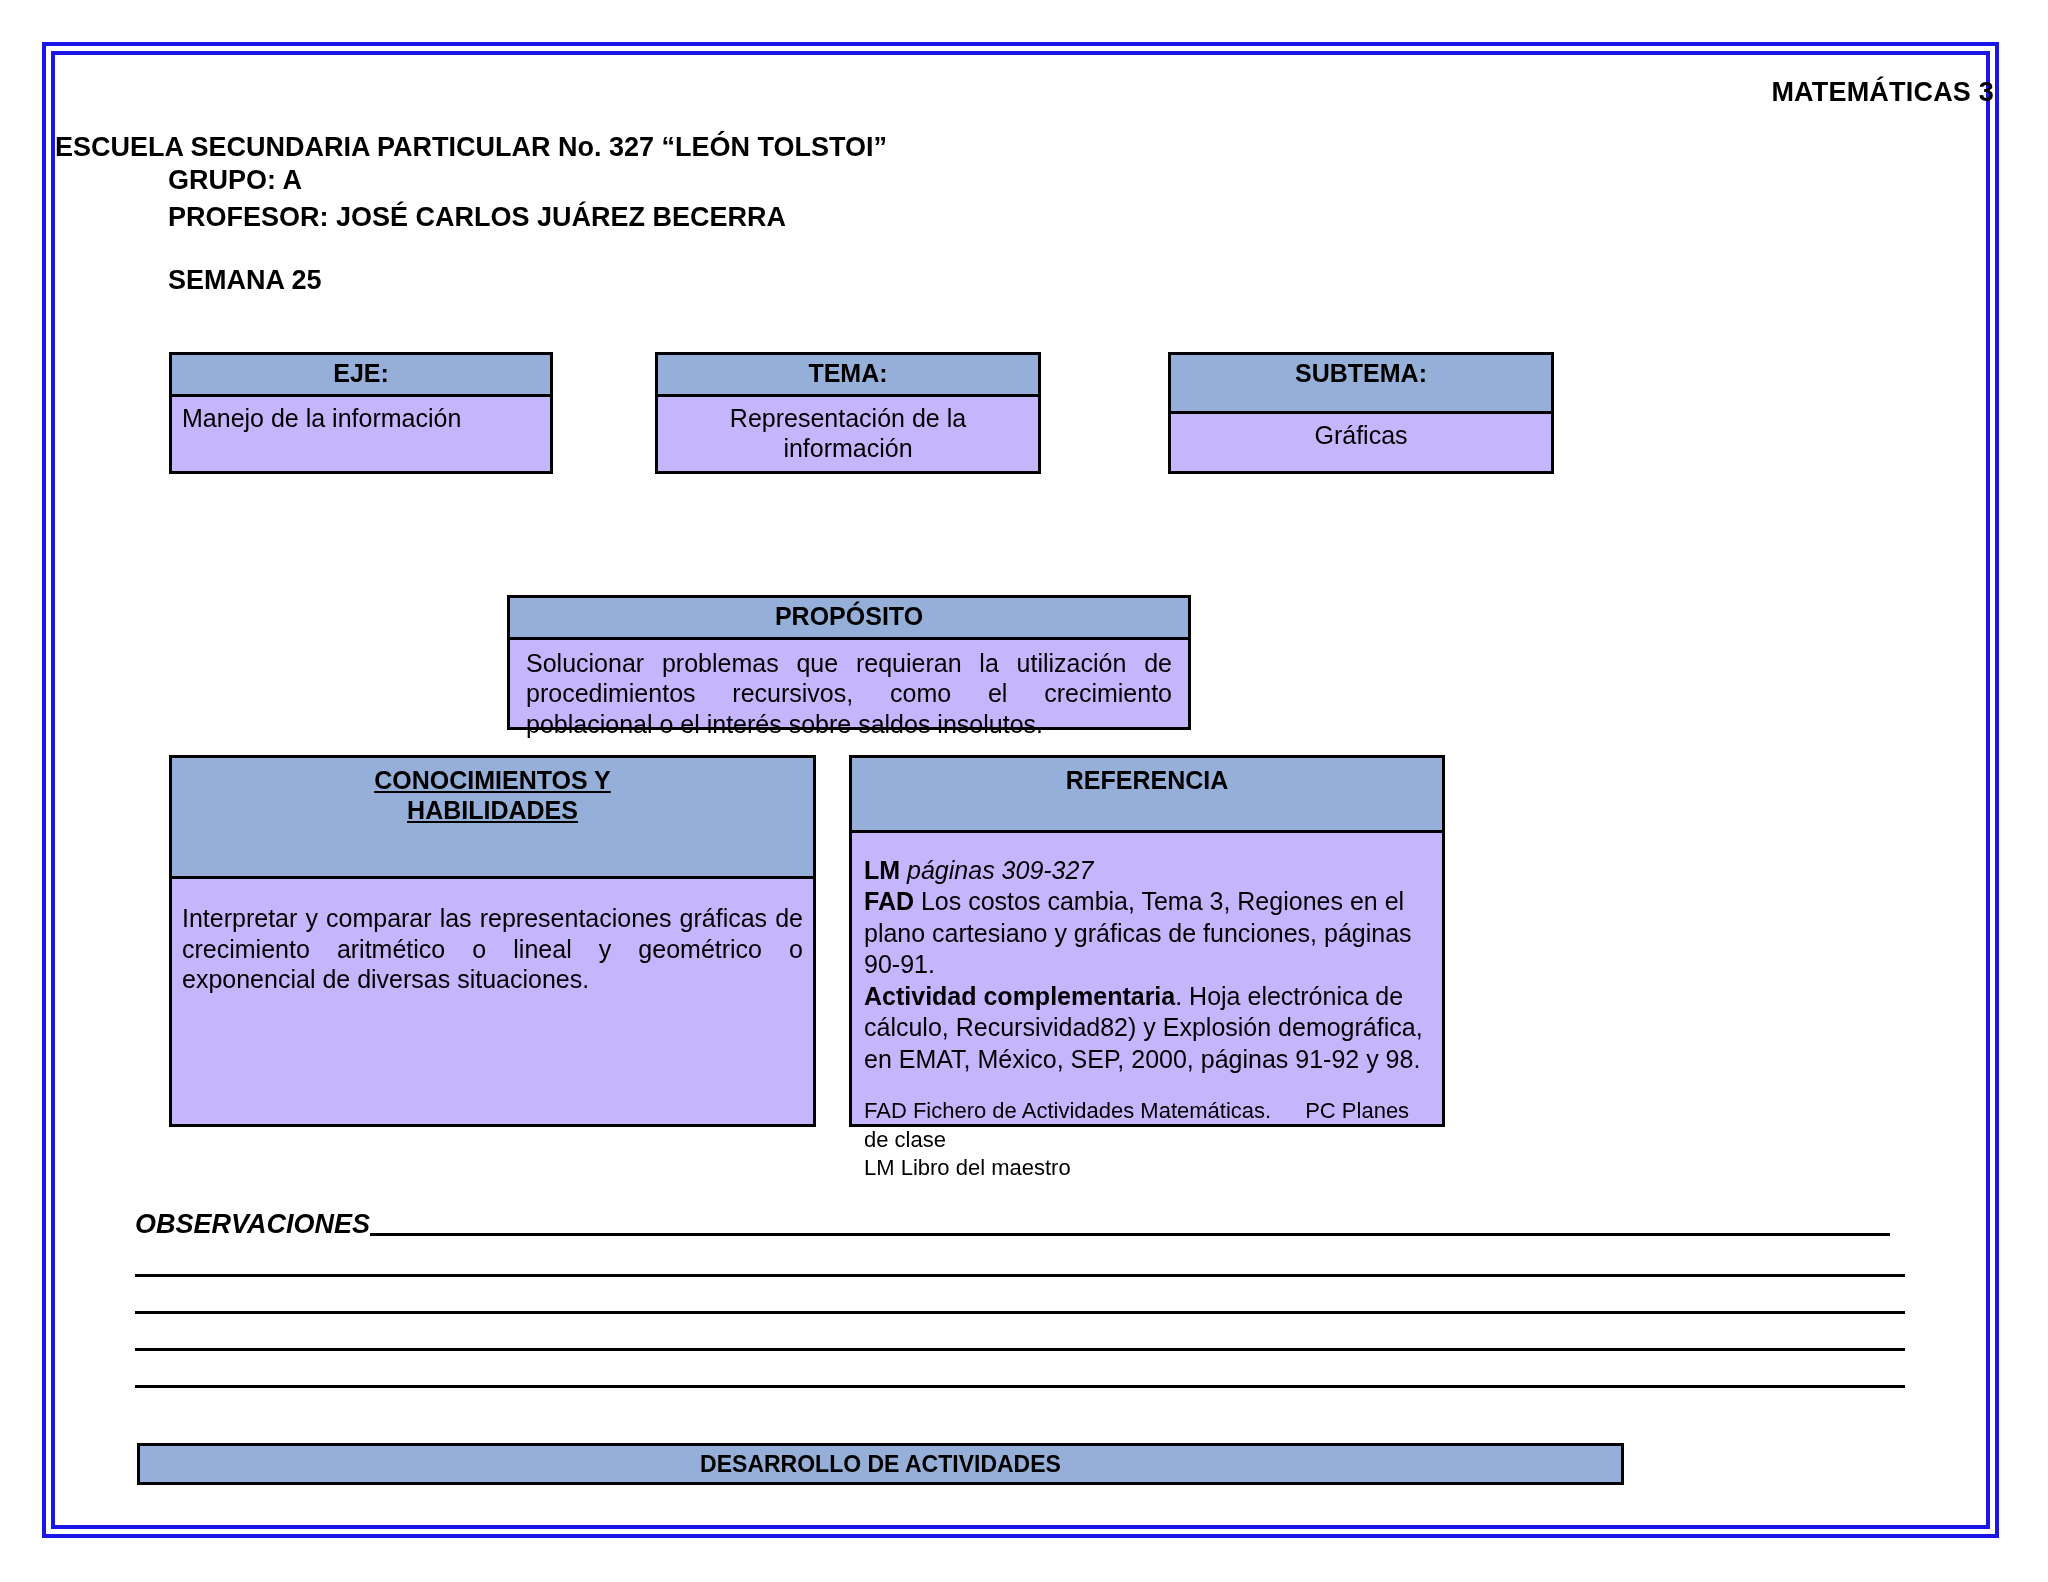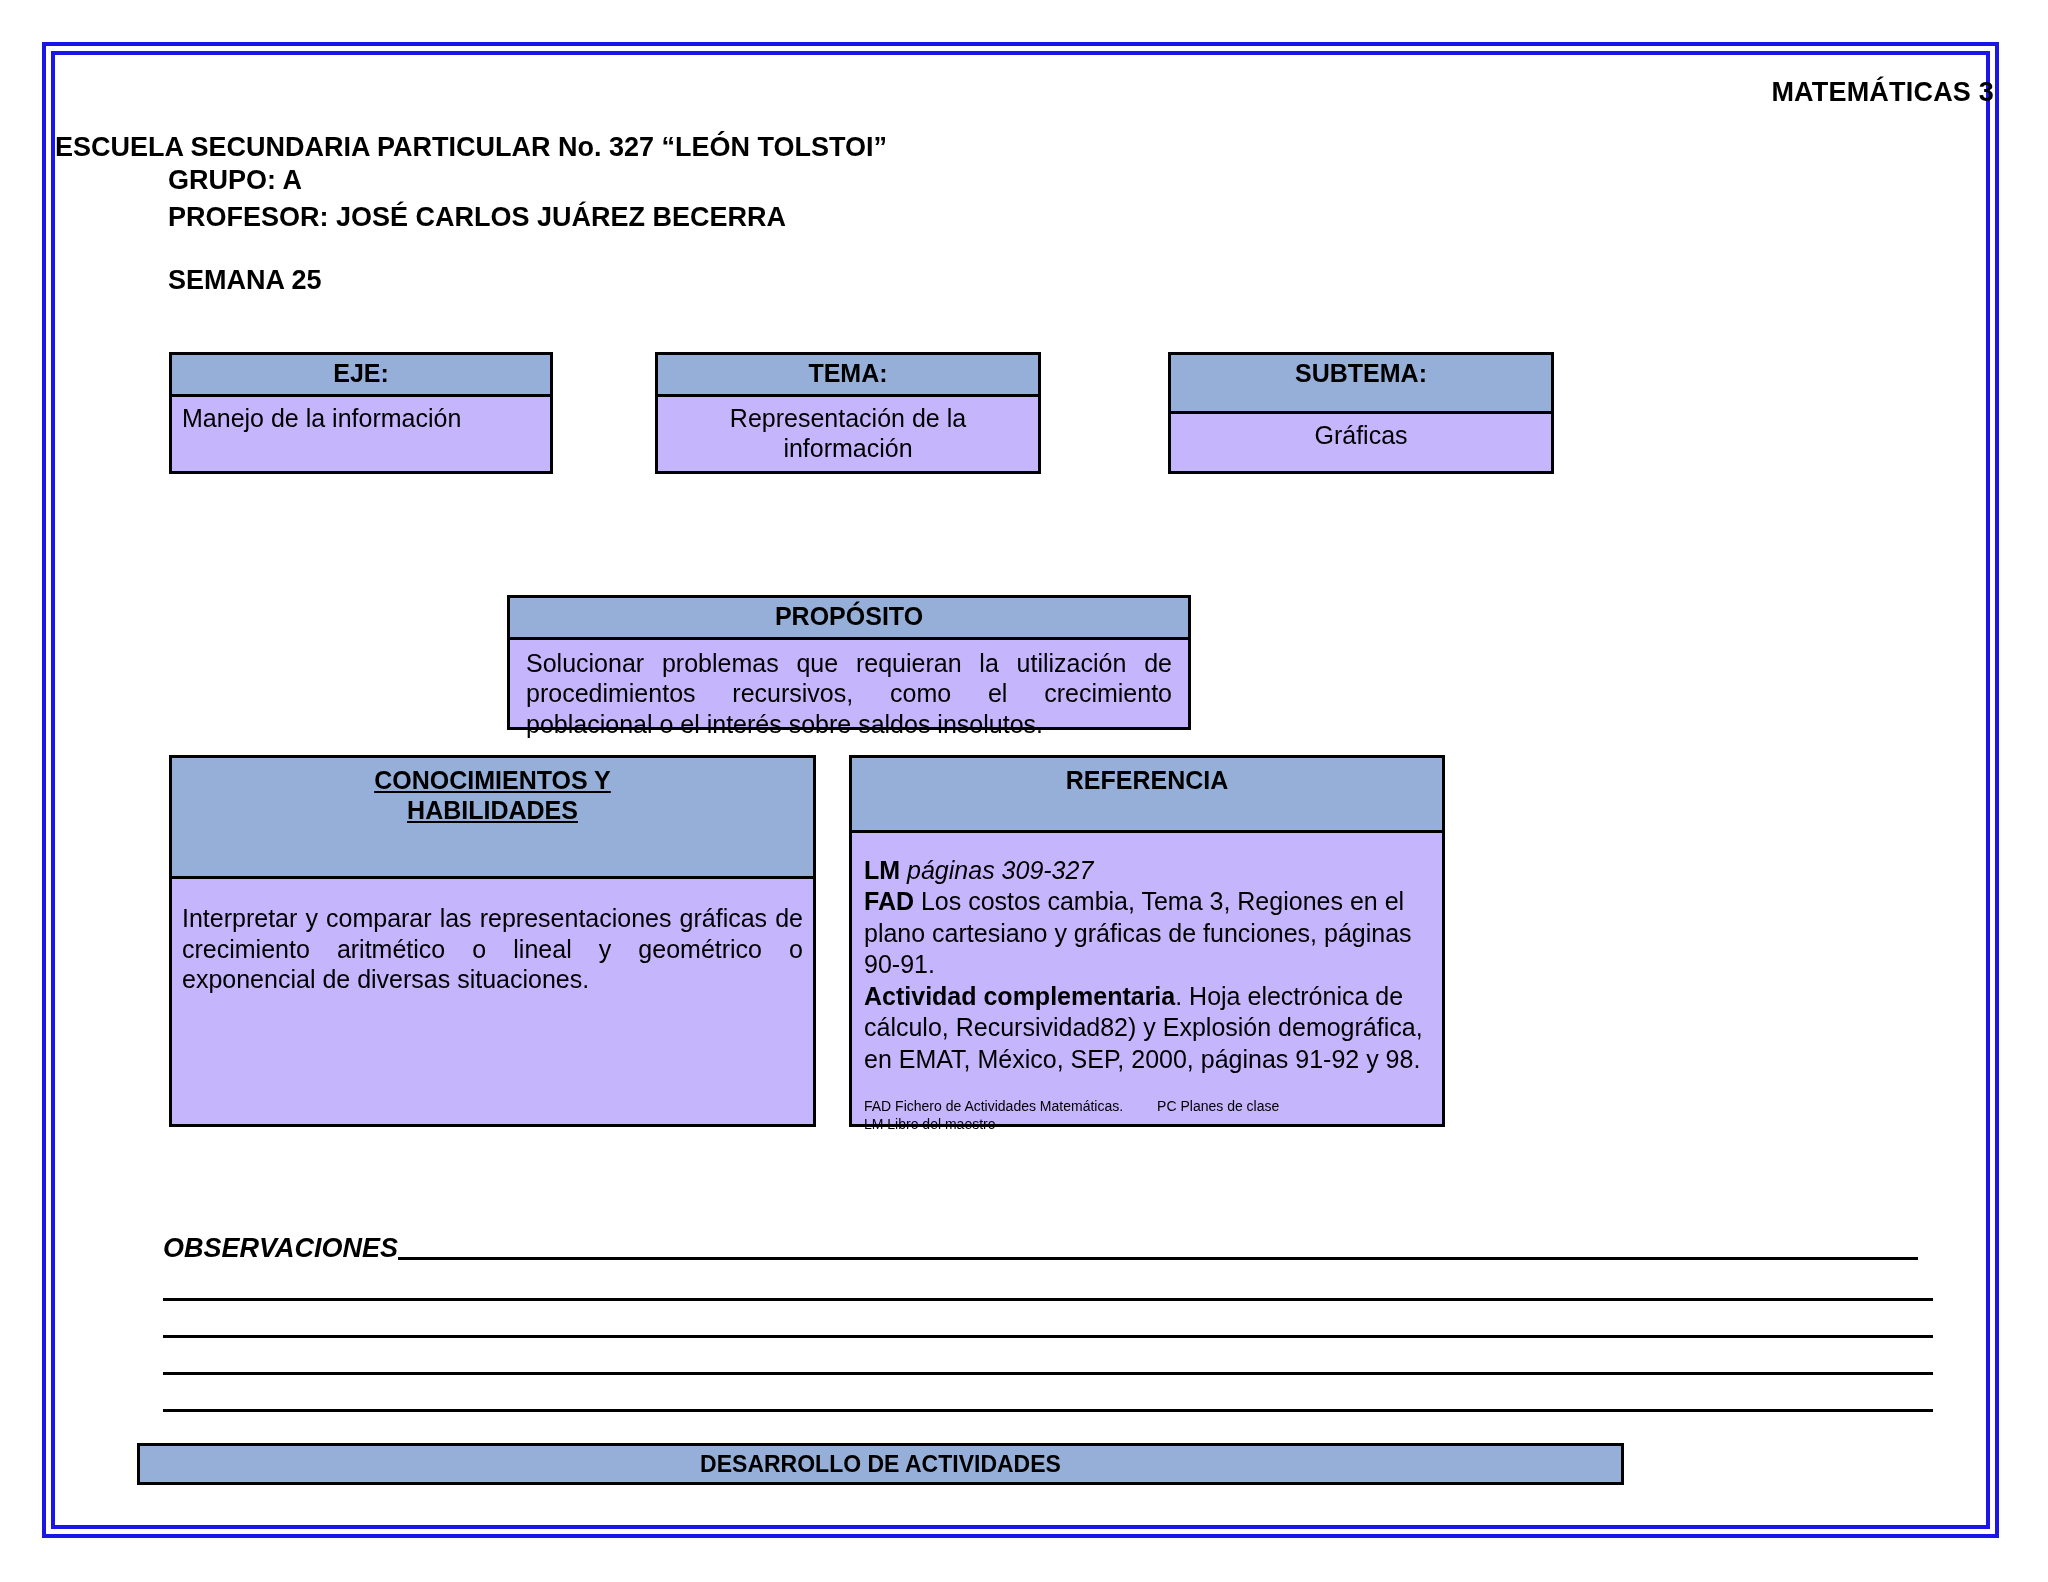--- a/index.html
+++ b/index.html
@@ -111,35 +111,34 @@
 
   
   #box-conoc { left: 114px; top: 700px; width: 647px; height: 372px; }
   #box-conoc .box-head { padding: 8px 0 51px 0; text-decoration: underline; }
   #box-conoc .box-body { padding: 24px 10px 4px 10px; }
 
   #box-ref { left: 794px; top: 700px; width: 596px; height: 372px; }
   #box-ref .box-head { padding: 8px 0 34px 0; }
   #box-ref .box-body { padding: 22px 10px 4px 12px; line-height: 1.26; }
   #box-ref .ref-footnote {
-    font-size: 14px;
+    font-size: 22px;
     line-height: 1.3;
     margin-top: 22px;
   }
   .ref-gap { display: inline-block; width: 34px; }
   .b  { font-weight: bold; }
   .i  { font-style: italic; }
 
   
   #observaciones-wrap {
     position: absolute;
     left: 80px;
-    top: 1178px;
+    top: 1154px;
     width: 1770px;
-    margin-left: 28px;
   }
   #observaciones-label {
     font-size: 27px;
     font-weight: bold;
     font-style: italic;
     display: inline-block;
     vertical-align: bottom;
   }
   .obs-rule {
     display: block;

